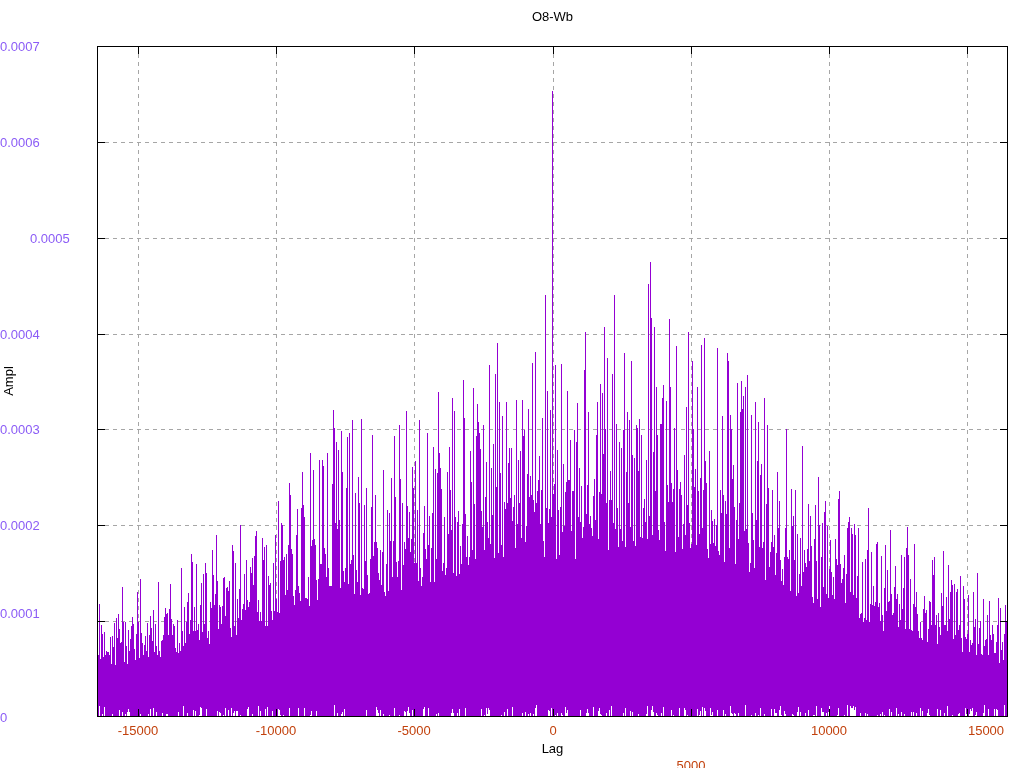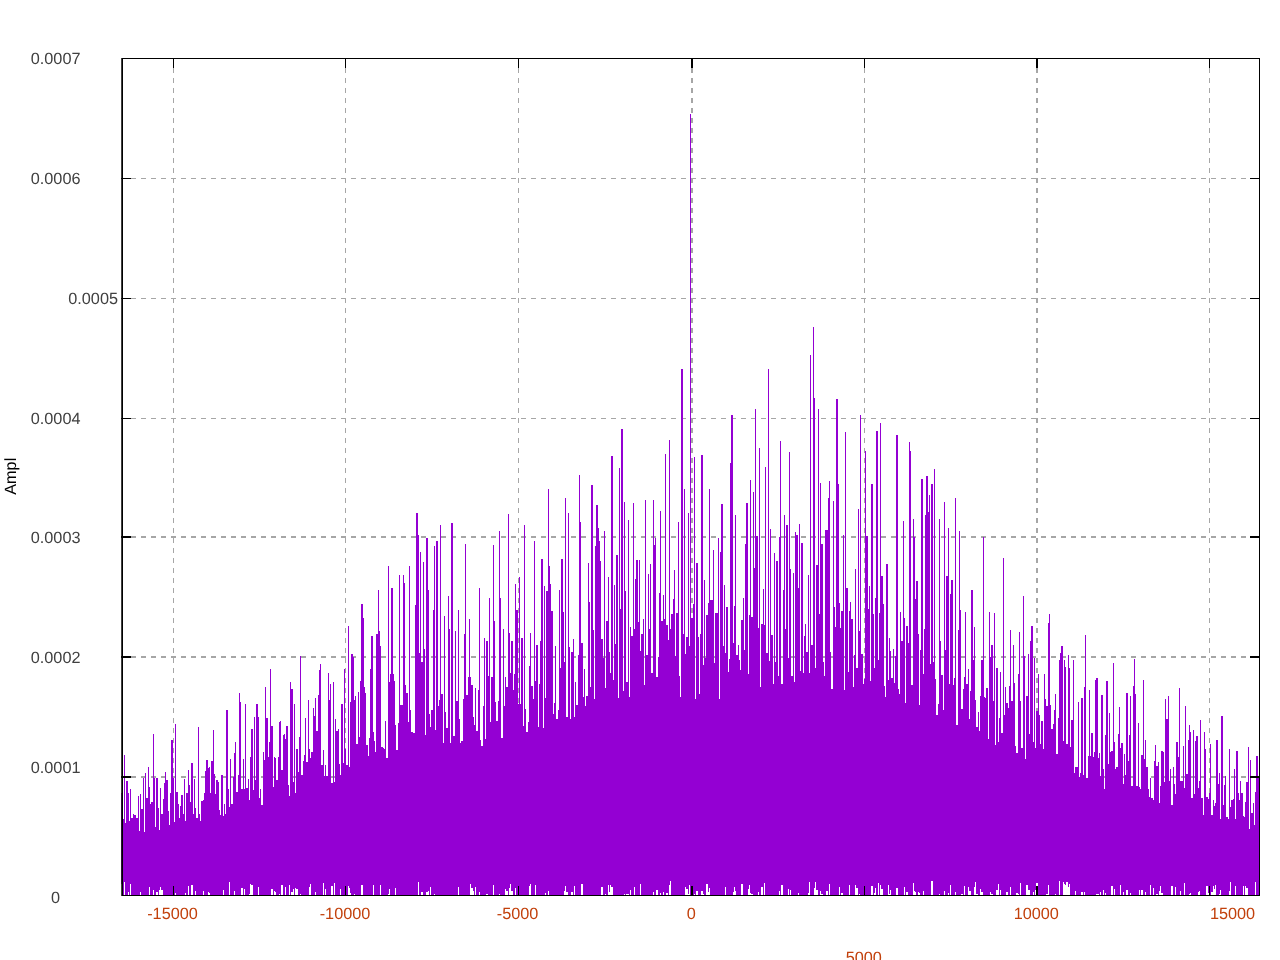--- a/index.html
+++ b/index.html
@@ -5,30 +5,32 @@
   html,body{margin:0;padding:0;}
   body{font-family:"Liberation Sans","DejaVu Sans",sans-serif;background:#ffffff;}
   #wrap{position:relative;width:1024px;height:768px;background:#ffffff;overflow:hidden;}
   .chart-title{position:absolute;left:97px;top:9px;width:911px;text-align:center;
     font-size:13px;color:#000;}
   .x-axis-title{position:absolute;left:97px;top:741px;width:911px;text-align:center;
     font-size:13px;color:#000;}
   .y-axis-title{position:absolute;left:8px;top:381px;white-space:nowrap;
     transform:translate(-50%,-50%) rotate(-90deg);font-size:13px;color:#000;}
   #plot{position:absolute;left:97px;top:46px;width:911px;height:671px;}
-  .ytick-label{position:absolute;left:0;width:89px;text-align:center;
-    font-size:13px;color:#404040;line-height:15px;}
+  .ytick-label{position:absolute;left:0;width:89px;text-align:left;
+    font-size:13px;color:#8b5cf6;line-height:15px;}
   .xtick-label{position:absolute;width:90px;text-align:center;
     font-size:13px;color:#c2410c;line-height:15px;top:723px;}
 </style>
 </head>
 <body>
 
 <div id="wrap">
+  <div class="chart-title">O8-Wb</div>
   <div class="y-axis-title">Ampl</div>
+  <div class="x-axis-title">Lag</div>
   <div id="plot">
     <svg id="plot-svg" width="911" height="671" viewBox="0 0 911 671" xmlns="http://www.w3.org/2000/svg">
         <g stroke="#a6a6a6" stroke-width="1" stroke-dasharray="4 4" shape-rendering="crispEdges">
           <line x1="41.5" y1="0" x2="41.5" y2="671"></line>
           <line x1="179.5" y1="0" x2="179.5" y2="671"></line>
           <line x1="317.5" y1="0" x2="317.5" y2="671"></line>
           <line x1="456.5" y1="0" x2="456.5" y2="671"></line>
           <line x1="594.5" y1="0" x2="594.5" y2="671"></line>
           <line x1="732.5" y1="0" x2="732.5" y2="671"></line>
           <line x1="870.5" y1="0" x2="870.5" y2="671"></line>

